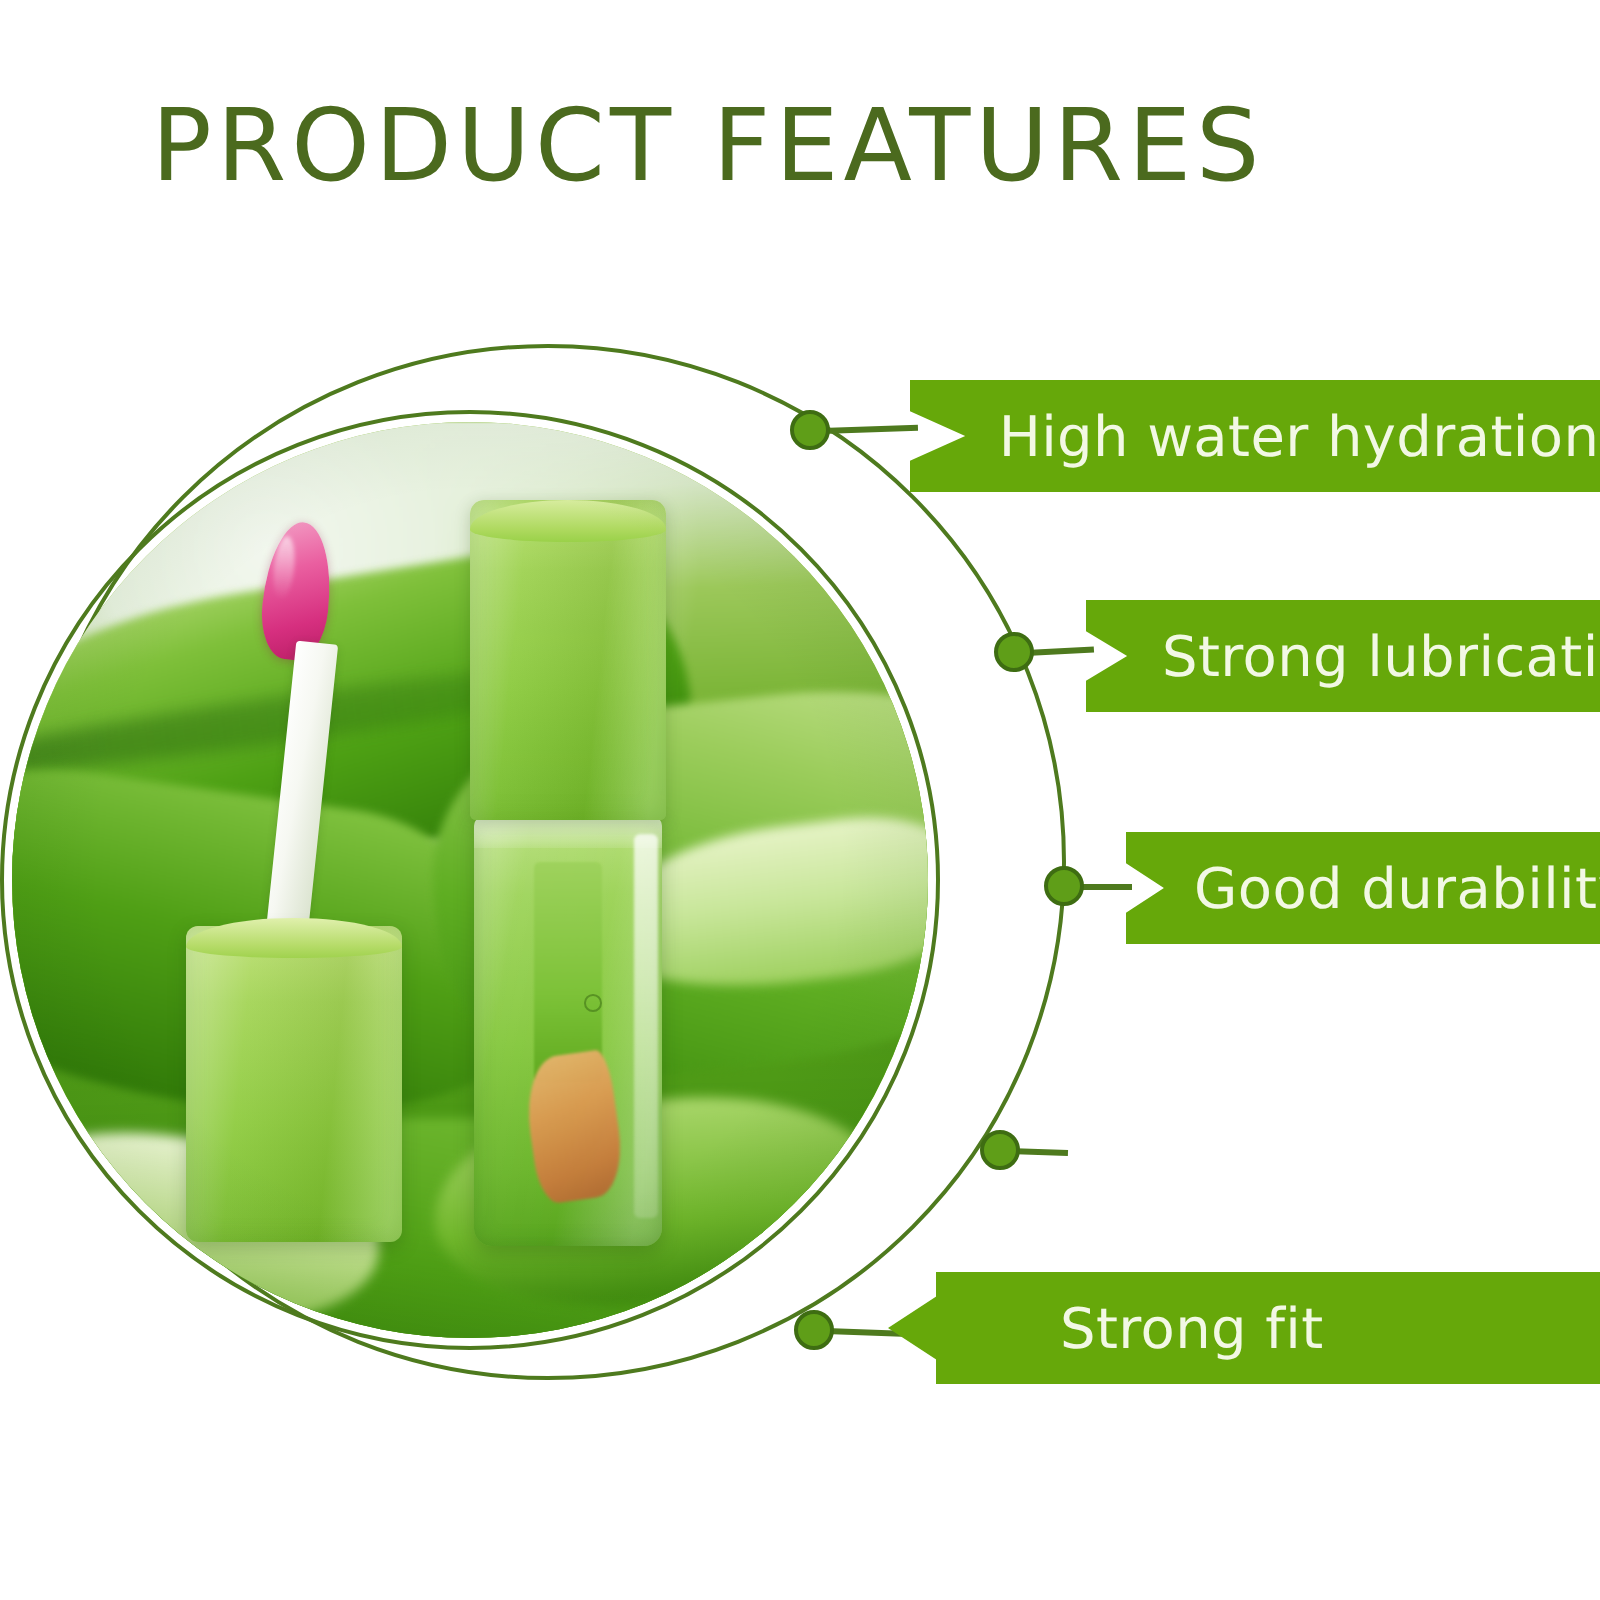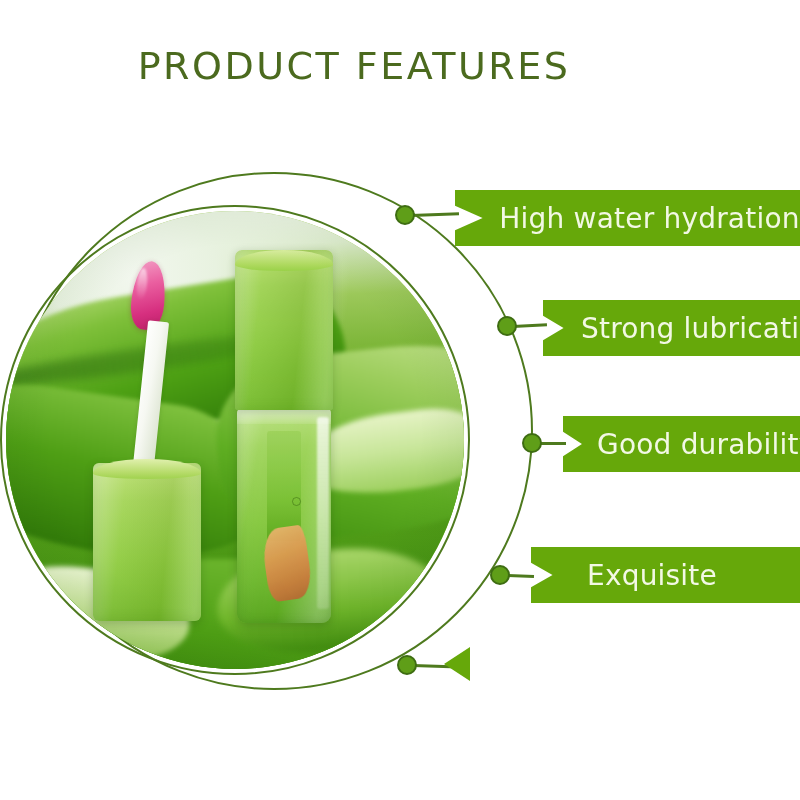--- a/index.html
+++ b/index.html
@@ -16,21 +16,21 @@
     font-family: "Liberation Sans", sans-serif;
   }
 
   
   #page-title {
     position: absolute;
     top: 44px;
     left: 0;
     width: 708px;
     text-align: center;
-    font-size: 38px;
+    font-size: 50px;
     letter-spacing: 2.5px;
     color: #4b6a1e;
     font-family: "DejaVu Sans", sans-serif;
     font-weight: 400;
     white-space: nowrap;
   }
 
   
   #circle-group {
     position: absolute;
@@ -345,19 +345,19 @@
   </div>
 
   <div class="banner" style="left:543px; top:300px; width:257px; height:56px; padding-left:38px;">
     <span class="banner-label">Strong lubrication</span>
   </div>
 
   <div class="banner" style="left:563px; top:416px; width:237px; height:56px; padding-left:34px;">
     <span class="banner-label">Good durability</span>
   </div>
 
-  <div class="banner" style="left:531px; top:547px; width:269px; height:56px; padding-left:56px;">
-    <span class="banner-label">Exquisite</span>
-  </div>
 
   <div class="arrow-tri" style="left:444px; top:647px;"></div>
+  <div class="banner" style="left:468px; top:636px; width:332px; height:56px; padding-left:62px; clip-path:none;">
+    <span class="banner-label">Strong fit</span>
+  </div>
 
 </div>
 
 </body></html>

